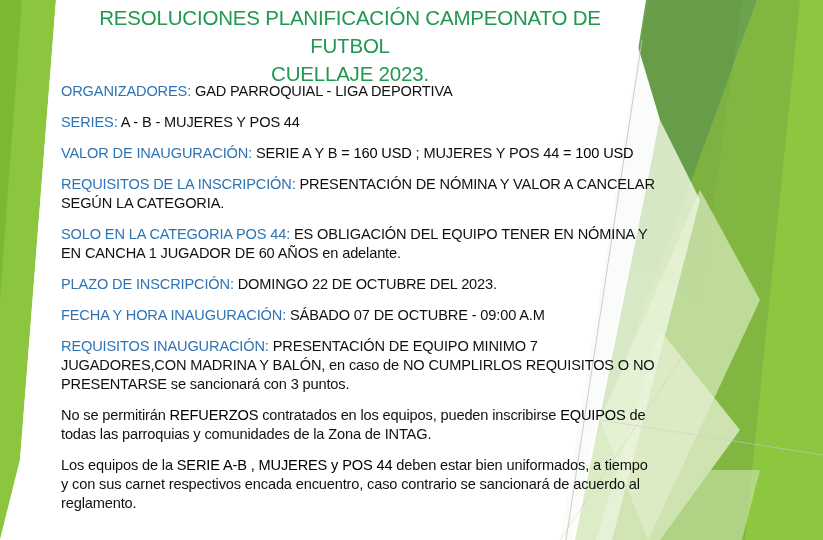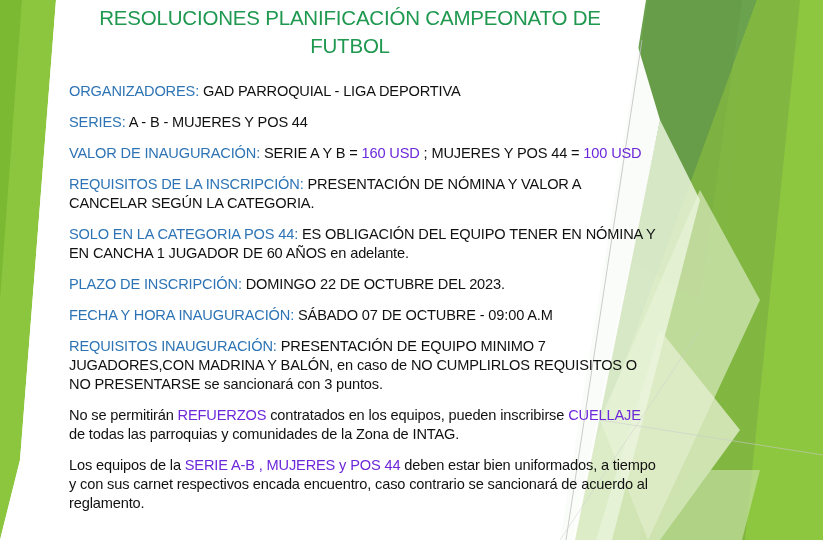--- a/index.html
+++ b/index.html
@@ -49,32 +49,32 @@
   }
 
   .body-block {
     position: absolute;
     left: 57px;
     top: 82px;
     width: 600px;
   }
 
   p.para {
-    margin: 0 0 12px 12px;
+    margin: 0 0 12px 4px;
     font-size: 14.6px;
     line-height: 19px;
     color: #111111;
     letter-spacing: -0.15px;
   }
 
   .lbl {
     color: #2e74b5;
   }
   .blue {
-    color: #6d28d9;
+    color: #000000;
   }
   .sent { color: #111111; }
 </style>
 </head>
 <body>
 
 <div id="slide">
 
   <svg id="deco" viewBox="0 0 823 540" width="823" height="540" preserveAspectRatio="none">
 
@@ -101,20 +101,21 @@
 
     <line x1="642" y1="40" x2="566" y2="540" stroke="#bfbfbf" stroke-width="1" opacity="0.8"></line>
     <line x1="600" y1="420" x2="823" y2="455" stroke="#cccccc" stroke-width="1" opacity="0.55"></line>
     <line x1="560" y1="540" x2="700" y2="330" stroke="#cccccc" stroke-width="1" opacity="0.45"></line>
   </svg>
 
   <div id="content">
 
     <div class="title">
       <span>RESOLUCIONES PLANIFICACIÓN CAMPEONATO DE FUTBOL</span><br>
+      <span>CUELLAJE 2023.</span>
     </div>
 
     <div class="body-block">
 
       <p class="para"><span class="lbl">ORGANIZADORES:</span><span class="sent"> GAD PARROQUIAL - LIGA DEPORTIVA</span></p>
 
       <p class="para"><span class="lbl">SERIES:</span><span class="sent"> A - B - MUJERES Y POS 44</span></p>
 
       <p class="para"><span class="lbl">VALOR DE INAUGURACIÓN:</span><span class="sent"> SERIE A Y B = </span><span class="blue">160 USD</span><span class="sent"> ; MUJERES Y POS 44 = </span><span class="blue">100 USD</span></p>
 
@@ -122,19 +123,19 @@
 
       <p class="para"><span class="lbl">SOLO EN LA CATEGORIA POS 44:</span><span class="sent"> ES OBLIGACIÓN DEL EQUIPO TENER EN NÓMINA Y EN CANCHA 1 JUGADOR DE 60 AÑOS en adelante.</span></p>
 
       <p class="para"><span class="lbl">PLAZO DE INSCRIPCIÓN:</span><span class="sent">  DOMINGO 22 DE OCTUBRE DEL 2023.</span></p>
 
       <p class="para"><span class="lbl">FECHA Y HORA INAUGURACIÓN:</span><span class="sent"> SÁBADO 07 DE OCTUBRE  - 09:00 A.M</span></p>
 
       <p class="para"><span class="lbl">REQUISITOS INAUGURACIÓN:</span><span class="sent"> PRESENTACIÓN DE EQUIPO MINIMO 7 JUGADORES,CON MADRINA Y BALÓN, en caso de NO CUMPLIRLOS REQUISITOS O NO PRESENTARSE se sancionará con 3 puntos.</span></p>
 
 
-      <p class="para"><span class="sent">No se permitirán </span><span class="blue">REFUERZOS</span><span class="sent"> contratados en los equipos, pueden inscribirse </span><span class="blue">CUELLAJE</span><span class="sent"> de todas las parroquias y comunidades de la Zona de INTAG.</span></p>
+      <p class="para"><span class="sent">No se permitirán </span><span class="blue">REFUERZOS</span><span class="sent"> contratados en los equipos, pueden inscribirse </span><span class="blue">EQUIPOS</span><span class="sent"> de todas las parroquias y comunidades de la Zona de INTAG.</span></p>
 
       <p class="para"><span class="sent">Los equipos de la </span><span class="blue">SERIE A-B , MUJERES y POS 44</span><span class="sent"> deben estar bien uniformados, a tiempo y con sus carnet respectivos encada encuentro, caso contrario se sancionará de acuerdo al reglamento.</span></p>
 
     </div>
   </div>
 </div>
 
 </body></html>

